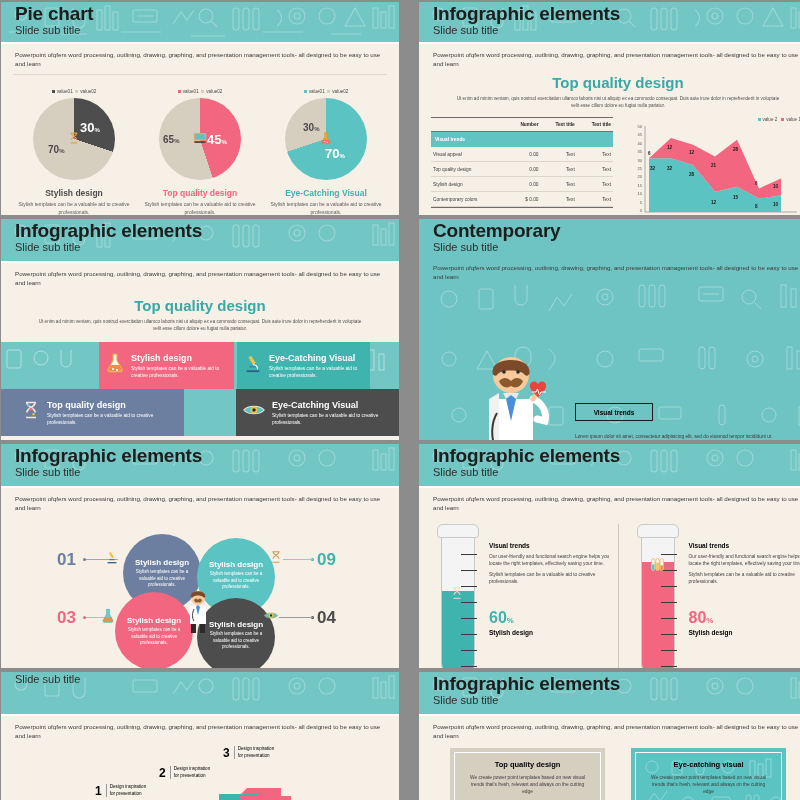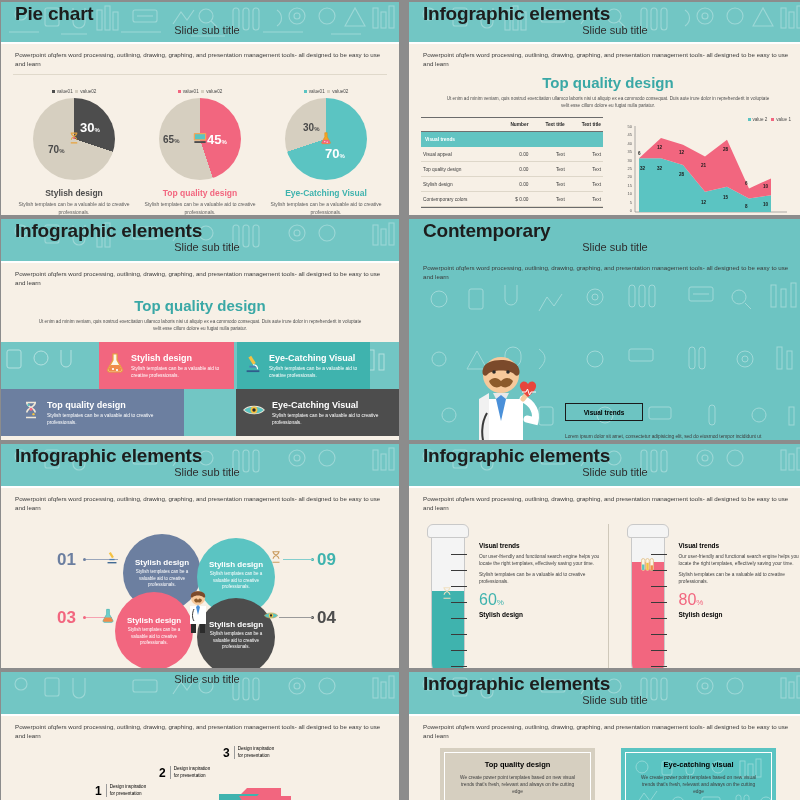--- a/index.html
+++ b/index.html
@@ -7,21 +7,21 @@
     width: 800px; height: 800px;
     background: #8c8c8c;
     font-family: "Liberation Sans", sans-serif;
     overflow: hidden;
   }
   .grid {
     width: 700px; height: 800px;
     display: grid;
     grid-template-columns: 398px 398px;
     grid-template-rows: 213px 221px 224px 142px;
-    gap: 4px 10px;
+    gap: 4px 20px;
     padding: 2px 0 0 1px;
   }
   .slide {
     position: relative;
     background: #f7f0e6;
     overflow: hidden;
   }
   
   .hdr {
     position: relative;
@@ -32,21 +32,21 @@
   .hdr.tall { height: 42px; }
   .hdr-pattern {
     position: absolute; inset: 0;
     opacity: .40;
   }
   .hdr-txt { position: relative; padding: 1px 0 0 14px; z-index:2;}
   .hdr-title {
     font-size: 19px; font-weight: bold; color: #1d1d1d;
     line-height: 21px; letter-spacing: -.2px;
   }
-  .hdr-sub { font-size: 11px; color: #2e2e2e; line-height: 13px; text-align: center; }
+  .hdr-sub { font-size: 11px; color: #2e2e2e; line-height: 13px; }
   .hdr-rule { height: 2px; background: #ffffff; }
   .hdr-rule2 { height: 1px; background: #cfc8ba; margin-top: 3px;}
   .intro-note {
     font-size: 6.2px; color: #3a3a3a; line-height: 9px;
     padding: 6px 12px 0 14px; position: relative; z-index: 3;
   }
   
   .pies { display: flex; justify-content: space-around; padding: 14px 10px 0; }
   .pie-col { width: 120px; text-align: center; }
   .pie-legend { font-size: 4.6px; color: #4a4a4a; margin-bottom: 4px; }
@@ -115,21 +115,21 @@
     position:absolute; left:6px; top:8px; width: 34px; height: 148px;
     border: 1.6px solid #c9c9c9; border-radius: 0 0 17px 17px; background: #f4f4f4; overflow: hidden;
   }
   .tube-cap { position:absolute; left:2px; top:0; width: 42px; height: 14px; background:#f4f4f4;
               border: 1.6px solid #c9c9c9; border-radius: 6px 6px 3px 3px;}
   .fill { position:absolute; left:0; right:0; bottom:0; }
   .tick { position:absolute; left: 26px; width: 16px; height: 1.4px; background:#3a3a3a;}
   .tube-txt { flex: 1; padding-top: 18px; }
   .tt-h { font-size: 6.5px; font-weight: bold; }
   .tt-p { font-size: 4.8px; line-height: 7px; color: #3f3f3f; margin-top: 4px; }
-  .tt-pct { font-size: 16px; font-weight: normal; margin-top: 6px; }
+  .tt-pct { font-size: 16px; font-weight: bold; margin-top: 24px; }
   .tt-pct span { font-size: 8px; }
   .tt-cap { font-size: 6.5px; font-weight: bold; margin-top: 2px; }
   .v-div { width: 1px; background: #cfc8ba; margin: 12px 0; }
   
   .arrow-stage { position: relative; height: 80px; }
   .step { position: absolute; display: flex; gap: 4px; align-items: flex-start;}
   .step .sn { font-size: 12px; font-weight: bold; }
   .step .sl { border-left: 1px solid #9a9a9a; padding-left: 3px; font-size: 4.6px; line-height: 6.5px; }
   
   .cards { display: flex; gap: 26px; justify-content: center; padding-top: 8px; }

